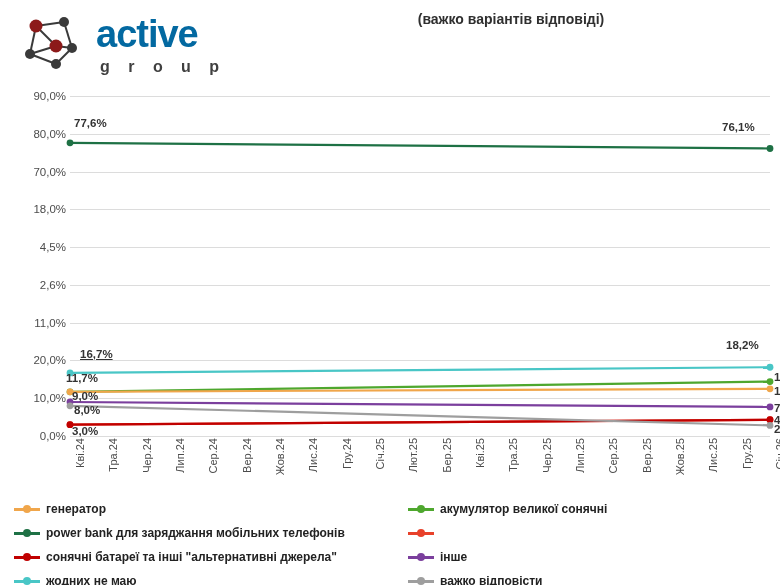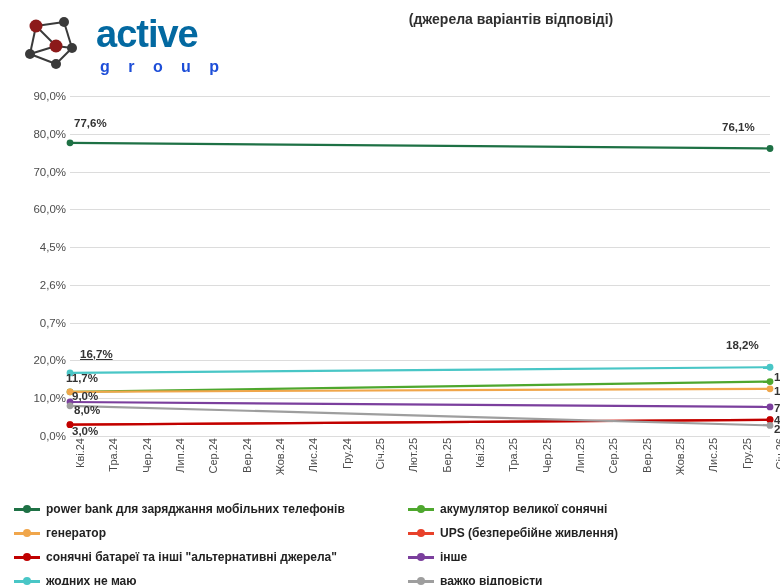--- a/index.html
+++ b/index.html
@@ -42,21 +42,21 @@
     font-weight: bold;
     color: #0369a1;
     letter-spacing: -1px;
     line-height: 44px;
   }
   .logo-sub {
     position: absolute;
     left: 86px;
     top: 52px;
     font-size: 16px;
-    color: #1d4ed8;
+    color: #404040;
     letter-spacing: 7px;
     font-weight: bold;
   }
   .title-block {
     position: absolute;
     left: 250px;
     right: 8px;
     top: 8px;
     text-align: center;
   }
@@ -218,33 +218,33 @@
         <circle cx="14" cy="44" r="5" fill="#3a3a3a"></circle>
         <circle cx="56" cy="38" r="5" fill="#3a3a3a"></circle>
         <circle cx="40" cy="54" r="5" fill="#3a3a3a"></circle>
         <circle cx="40" cy="36" r="6.5" fill="#8c1a1a"></circle>
       </svg>
     </div>
     <div class="logo-text">active</div>
     <div class="logo-sub">g r o u p</div>
   </div>
   <div class="title-block">
-    <div class="title-sub">(джерела варіантів відповіді)</div>
+    <div class="title-sub">(важко варіантів відповіді)</div>
   </div>
 </div>
 
 <div class="chart">
   <div class="y-axis-labels">
       <div class="y-lab" style="top: 350px;">0,0%</div>
       <div class="y-lab" style="top: 312.222px;">10,0%</div>
       <div class="y-lab" style="top: 274.444px;">20,0%</div>
-      <div class="y-lab" style="top: 236.667px;">0,7%</div>
+      <div class="y-lab" style="top: 236.667px;">11,0%</div>
       <div class="y-lab" style="top: 198.889px;">2,6%</div>
       <div class="y-lab" style="top: 161.111px;">4,5%</div>
-      <div class="y-lab" style="top: 123.333px;">60,0%</div>
+      <div class="y-lab" style="top: 123.333px;">18,0%</div>
       <div class="y-lab" style="top: 85.5556px;">70,0%</div>
       <div class="y-lab" style="top: 47.7778px;">80,0%</div>
       <div class="y-lab" style="top: 10px;">90,0%</div>
     </div>
   <div class="plot">
       <div class="gridline" style="top: 0px;"></div>
       <div class="gridline" style="top: 37.7778px;"></div>
       <div class="gridline" style="top: 75.5556px;"></div>
       <div class="gridline" style="top: 113.333px;"></div>
       <div class="gridline" style="top: 151.111px;"></div>
@@ -316,34 +316,34 @@
     <div class="dl" style="top: 298.778px; left: 774px;">12,5%</div>
     <div class="dl" style="top: 315.911px; left: 774px;">7,7%</div>
     <div class="dl" style="top: 327.756px; left: 774px;">4,3%</div>
     <div class="dl" style="top: 337.422px; left: 774px;">2,8%</div>
   </div>
 
 <div class="legend">
   <div class="legend-col left" id="legend-left">
       <div class="legend-item">
         <span class="legend-swatch">
+          <i style="background: rgb(240, 166, 75);"></i>
+          <b style="background: rgb(240, 166, 75);"></b>
+        </span>
+        <span class="legend-label">генератор</span>
+      </div>
+      <div class="legend-item">
+        <span class="legend-swatch">
           <i style="background: rgb(30, 113, 69);"></i>
           <b style="background: rgb(30, 113, 69);"></b>
         </span>
         <span class="legend-label">power bank для заряджання мобільних телефонів</span>
       </div>
       <div class="legend-item">
         <span class="legend-swatch">
-          <i style="background: rgb(240, 166, 75);"></i>
-          <b style="background: rgb(240, 166, 75);"></b>
-        </span>
-        <span class="legend-label">генератор</span>
-      </div>
-      <div class="legend-item">
-        <span class="legend-swatch">
           <i style="background: rgb(192, 0, 0);"></i>
           <b style="background: rgb(192, 0, 0);"></b>
         </span>
         <span class="legend-label">сонячні батареї та інші "альтернативні джерела"</span>
       </div>
       <div class="legend-item">
         <span class="legend-swatch">
           <i style="background: rgb(73, 198, 198);"></i>
           <b style="background: rgb(73, 198, 198);"></b>
         </span>
@@ -356,21 +356,20 @@
           <i style="background: rgb(78, 167, 46);"></i>
           <b style="background: rgb(78, 167, 46);"></b>
         </span>
         <span class="legend-label">акумулятор великої сонячні</span>
       </div>
       <div class="legend-item">
         <span class="legend-swatch">
           <i style="background: rgb(232, 65, 42);"></i>
           <b style="background: rgb(232, 65, 42);"></b>
         </span>
-        <span class="legend-label">UPS (безперебійне живлення)</span>
       </div>
       <div class="legend-item">
         <span class="legend-swatch">
           <i style="background: rgb(123, 63, 157);"></i>
           <b style="background: rgb(123, 63, 157);"></b>
         </span>
         <span class="legend-label">інше</span>
       </div>
       <div class="legend-item">
         <span class="legend-swatch">

